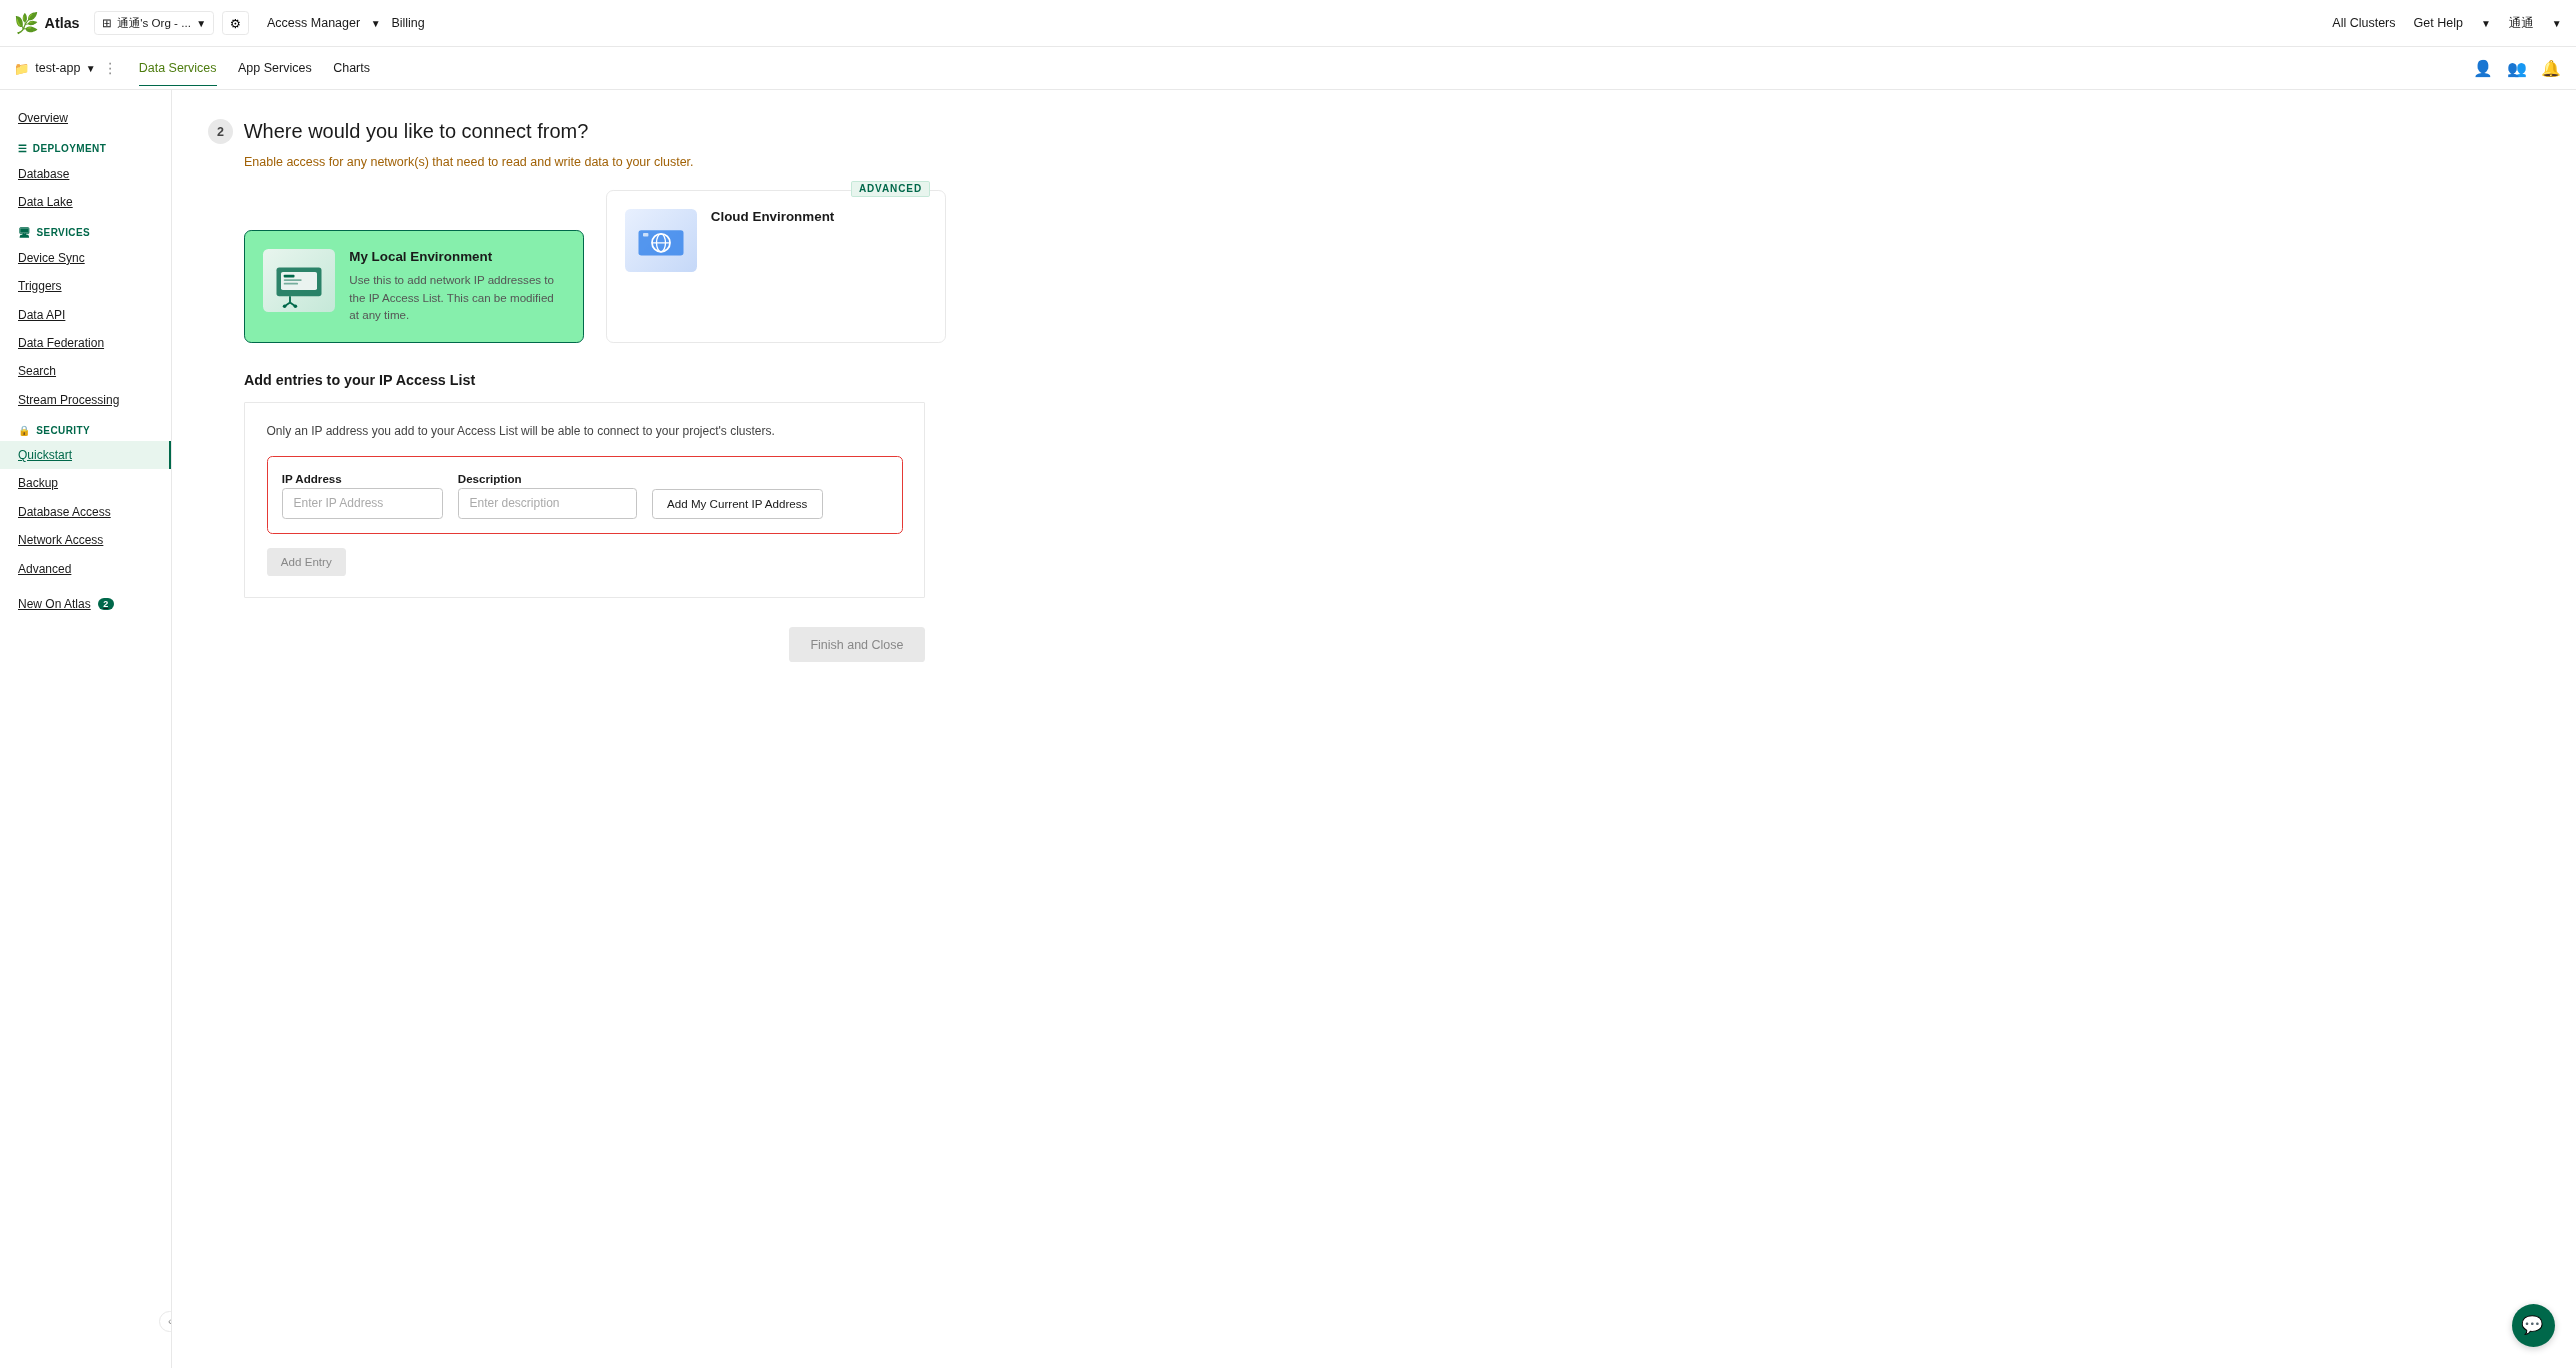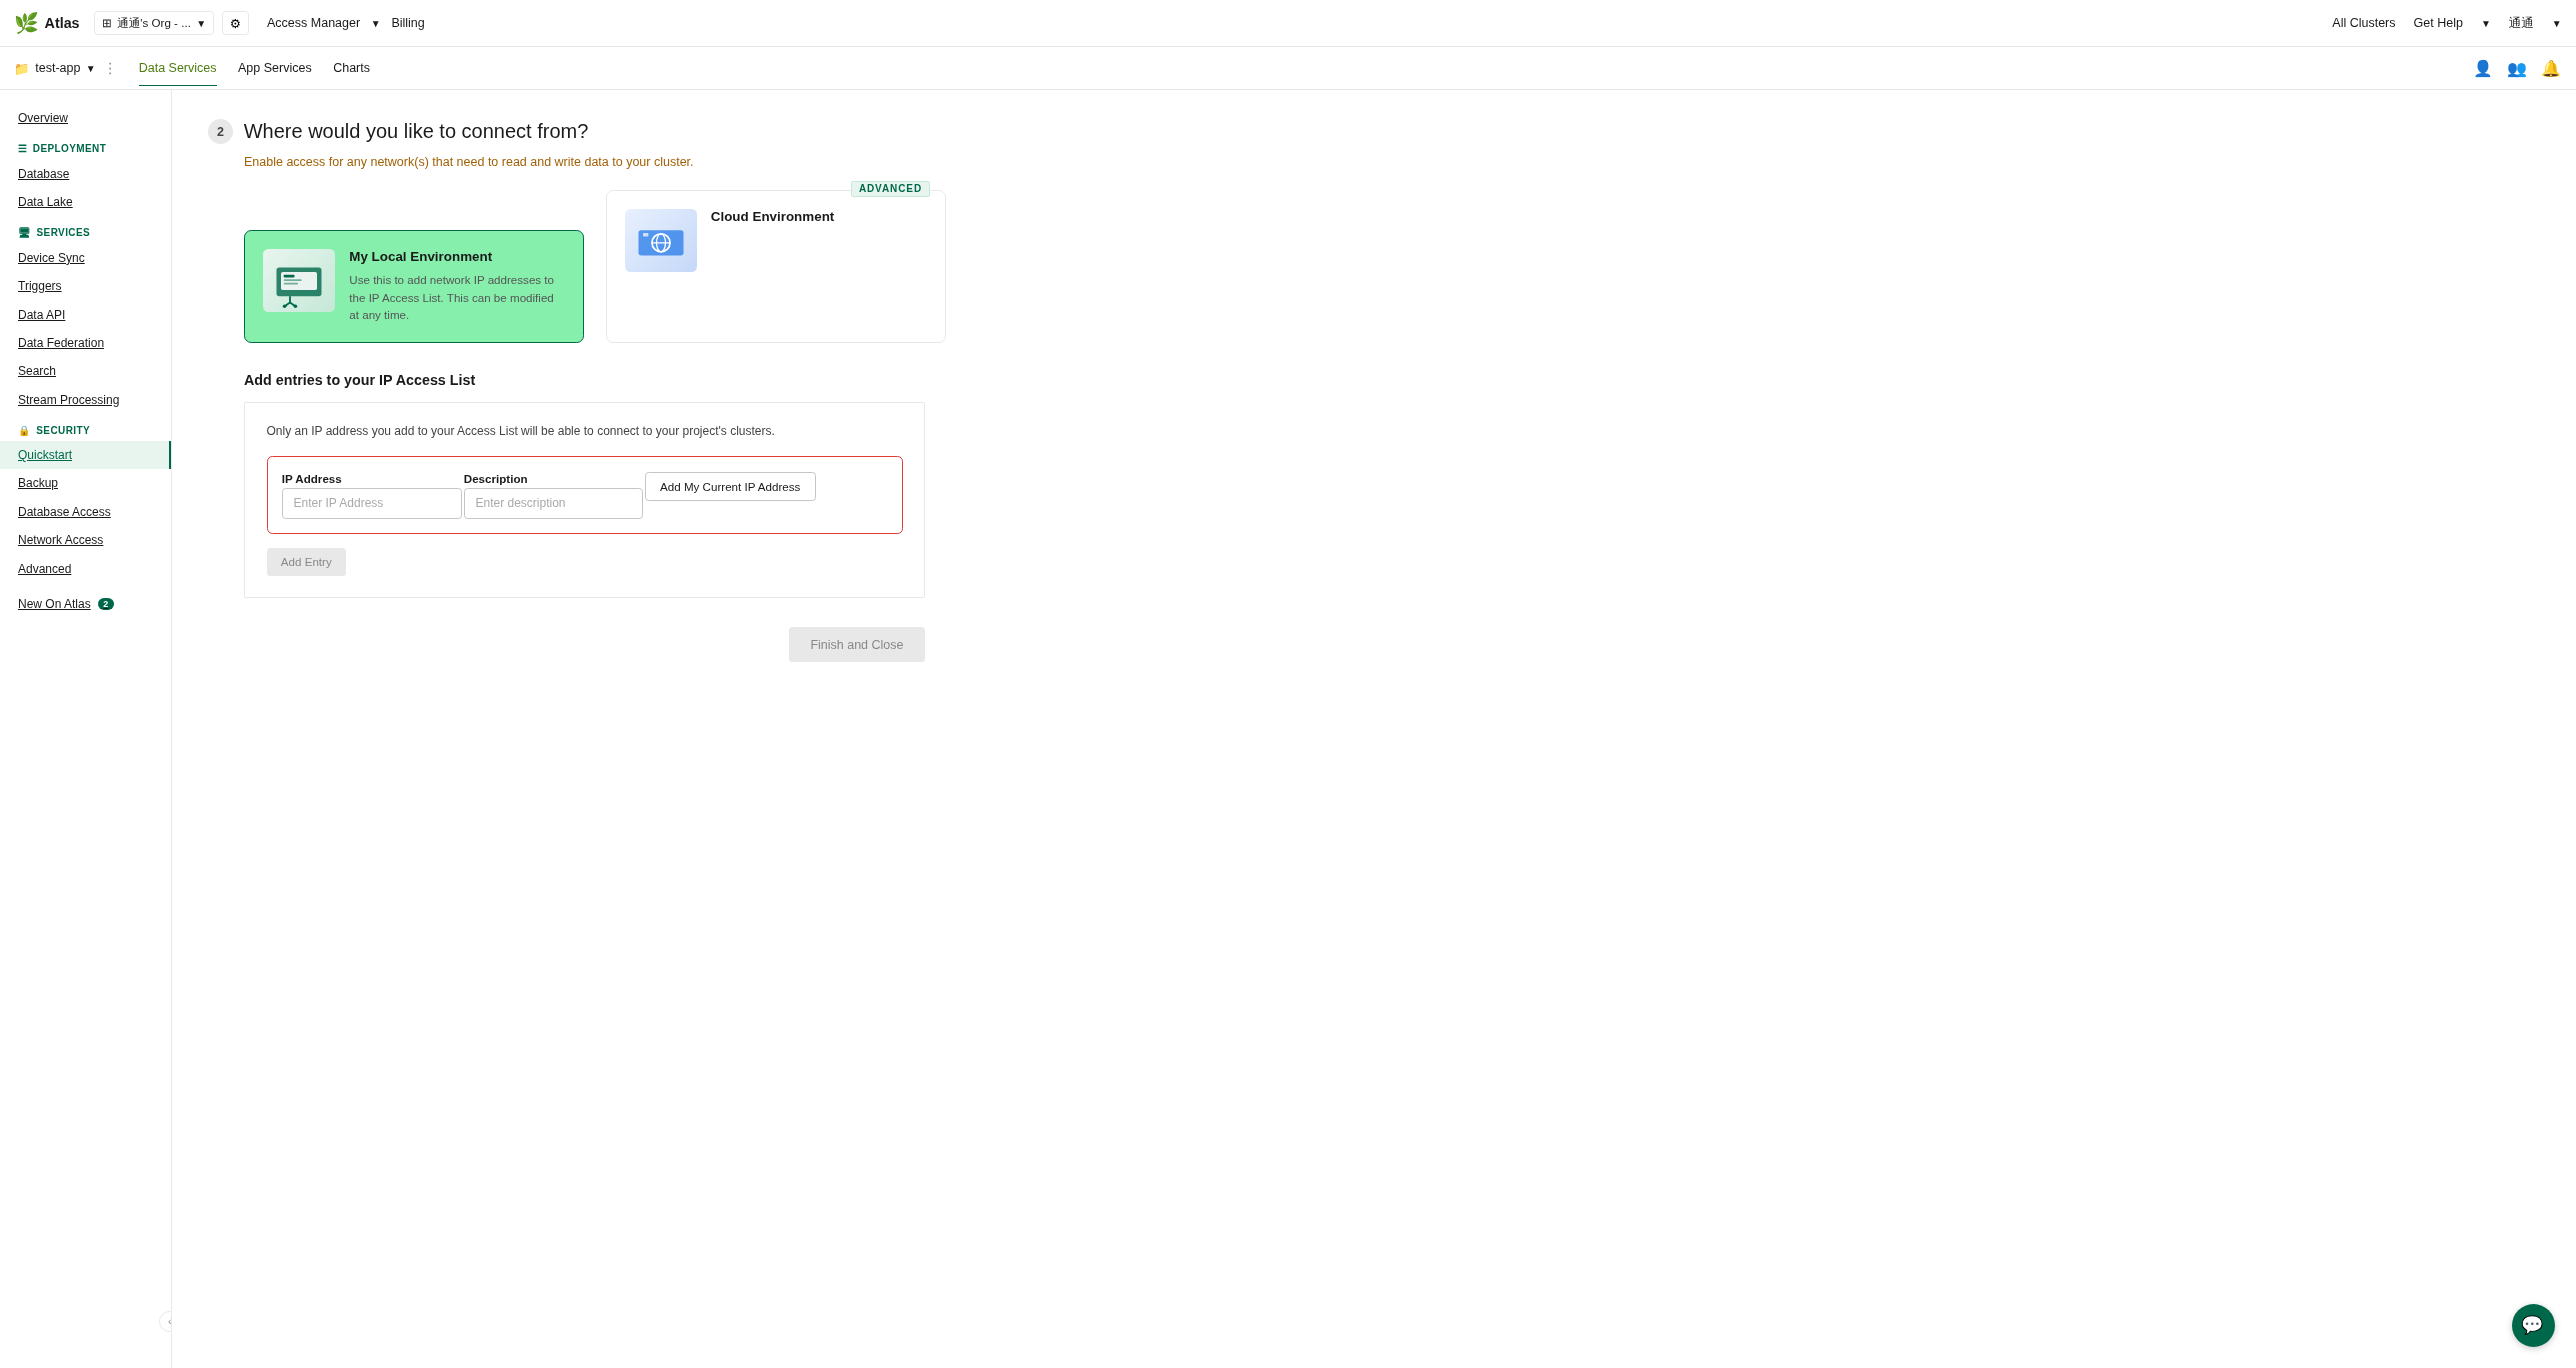--- a/index.html
+++ b/index.html
@@ -109,27 +109,27 @@
 
     
     .section-title { font-size: 14.3px; font-weight: 600; margin-bottom: 14.3px; margin-left: 36px; }
     .access-list-card {
       border: 0.9px solid #e8e8e8; border-radius: 1px; padding: 21.5px;
       margin-left: 36px; margin-right: 8px; max-width: 681px;
     }
     .access-list-desc { font-size: 12px; color: #444; margin-bottom: 18px; }
     .ip-form-row {
       border: 1.8px solid #e53935; border-radius: 5.4px; padding: 14.3px;
-      display: flex; gap: 2px; align-items: flex-start; margin-bottom: 14.3px;
+      display: flex; gap: 15px; align-items: flex-end; margin-bottom: 14.3px;
     }
     .ip-form-group { display: flex; flex-direction: column; gap: 3.6px; }
     .ip-form-label { font-size: 11.6px; font-weight: 600; color: #1a1a1a; }
     .ip-form-input {
       border: 0.9px solid #c5c5c5; border-radius: 3.6px; padding: 7.2px 10.7px;
-      font-size: 12px; width: 180px; outline: none; color: #1a1a1a;
+      font-size: 12px; width: 161px; outline: none; color: #1a1a1a;
     }
     .ip-form-input::placeholder { color: #aaa; }
     .desc-input { width: 179px; }
     .add-ip-btn {
       background: #fff; border: 0.9px solid #c5c5c5; border-radius: 3.6px;
       padding: 7.2px 14.3px; font-size: 11.6px; font-weight: 500; cursor: pointer; white-space: nowrap;
       color: #1a1a1a;
     }
     .add-entry-btn {
       background: #e8e8e8; border: none; border-radius: 3.6px;

